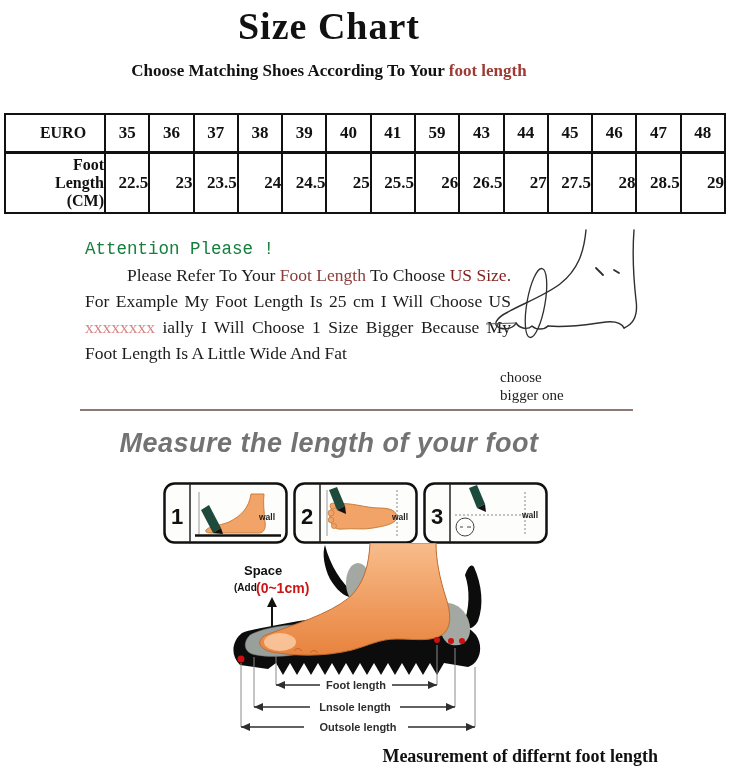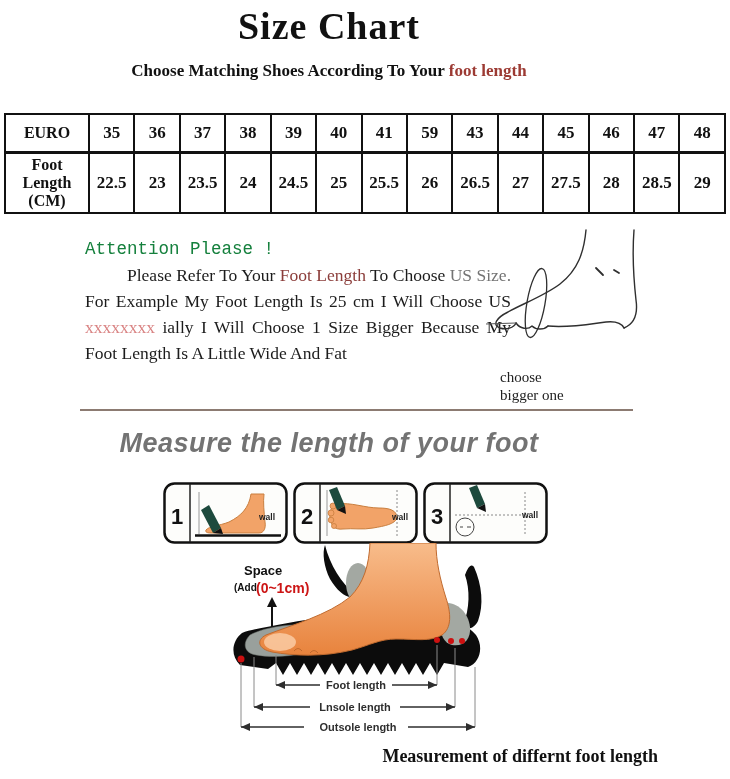--- a/index.html
+++ b/index.html
@@ -8,29 +8,29 @@
   .center{position:absolute;left:0;width:658px;text-align:center;}
   #title{top:4px;font-size:38px;font-weight:bold;letter-spacing:1px;}
   #subtitle{top:61px;font-size:17px;font-weight:bold;}
   #subtitle .hl{color:#9c3a33;}
   
   #size-table{position:absolute;left:4px;top:113px;width:722px;border-collapse:collapse;
               table-layout:fixed;font-weight:bold;font-size:17px;}
   #size-table td,#size-table th{border:2px solid #111;text-align:center;padding:0;
               font-family:"Liberation Serif",serif;color:#111;}
   #size-table tr.r1 td,#size-table tr.r1 th{height:36px;border-bottom:3px solid #111;}
-  #size-table tr.r2 td,#size-table tr.r2 th{height:58px;}
-  #size-table .lblcol{width:82px;font-size:16px;line-height:18px;}
+  #size-table tr.r2 td,#size-table tr.r2 th{height:58px;text-align:right;}
+  #size-table .lblcol{width:82px;font-size:16px;line-height:18px;padding-left:16px;}
   
   #attention{position:absolute;left:85px;top:236px;width:426px;font-size:17.5px;
              line-height:26px;color:#1c1c1c;}
   #attention .heading{color:#15803d;font-family:Liberation Mono, monospace;}
   #attention p{margin:0;text-align:justify;text-indent:42px;}
   .maroon{color:#8b3d3a;}
-  .usred{color:#737373;}
+  .usred{color:#7f1d1d;}
   .xred{color:#d98383;}
   
   #foot-sketch{position:absolute;left:486px;top:226px;}
   #choose-bigger{position:absolute;left:500px;top:368px;width:130px;
                  font-size:15px;line-height:18px;color:#222;}
   #divider{position:absolute;left:80px;top:409px;width:553px;height:2px;background:#8c7b72;}
   #measure-heading{top:428px;font-family:"Liberation Sans",sans-serif;font-style:italic;
                    font-weight:bold;font-size:27px;color:#737373;letter-spacing:.5px;}
   #panels-row{position:absolute;left:163px;top:482px;display:flex;gap:5px;}
   #big-diagram{position:absolute;left:228px;top:543px;}

